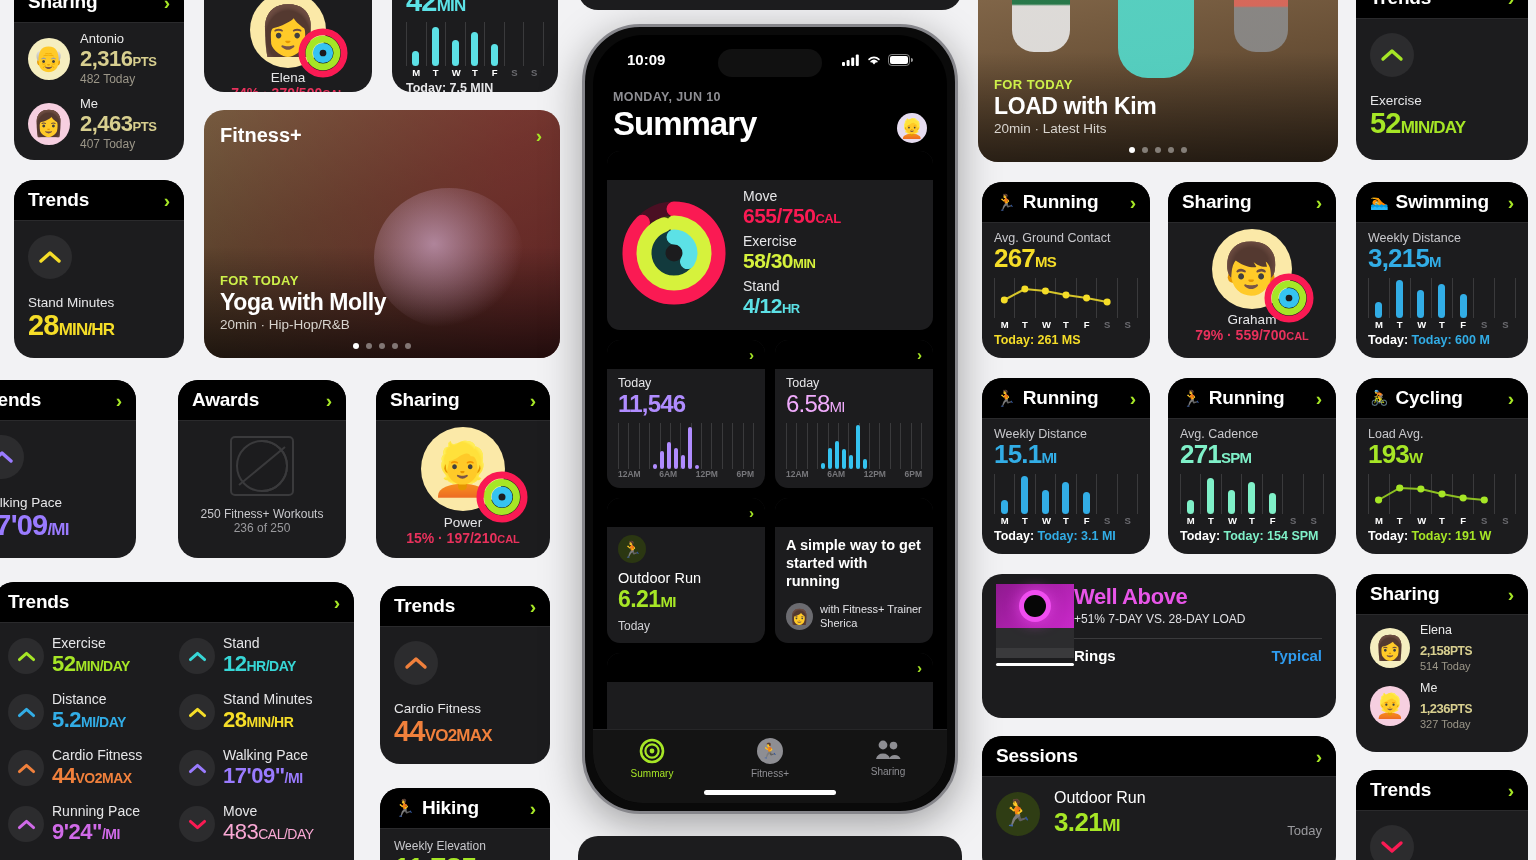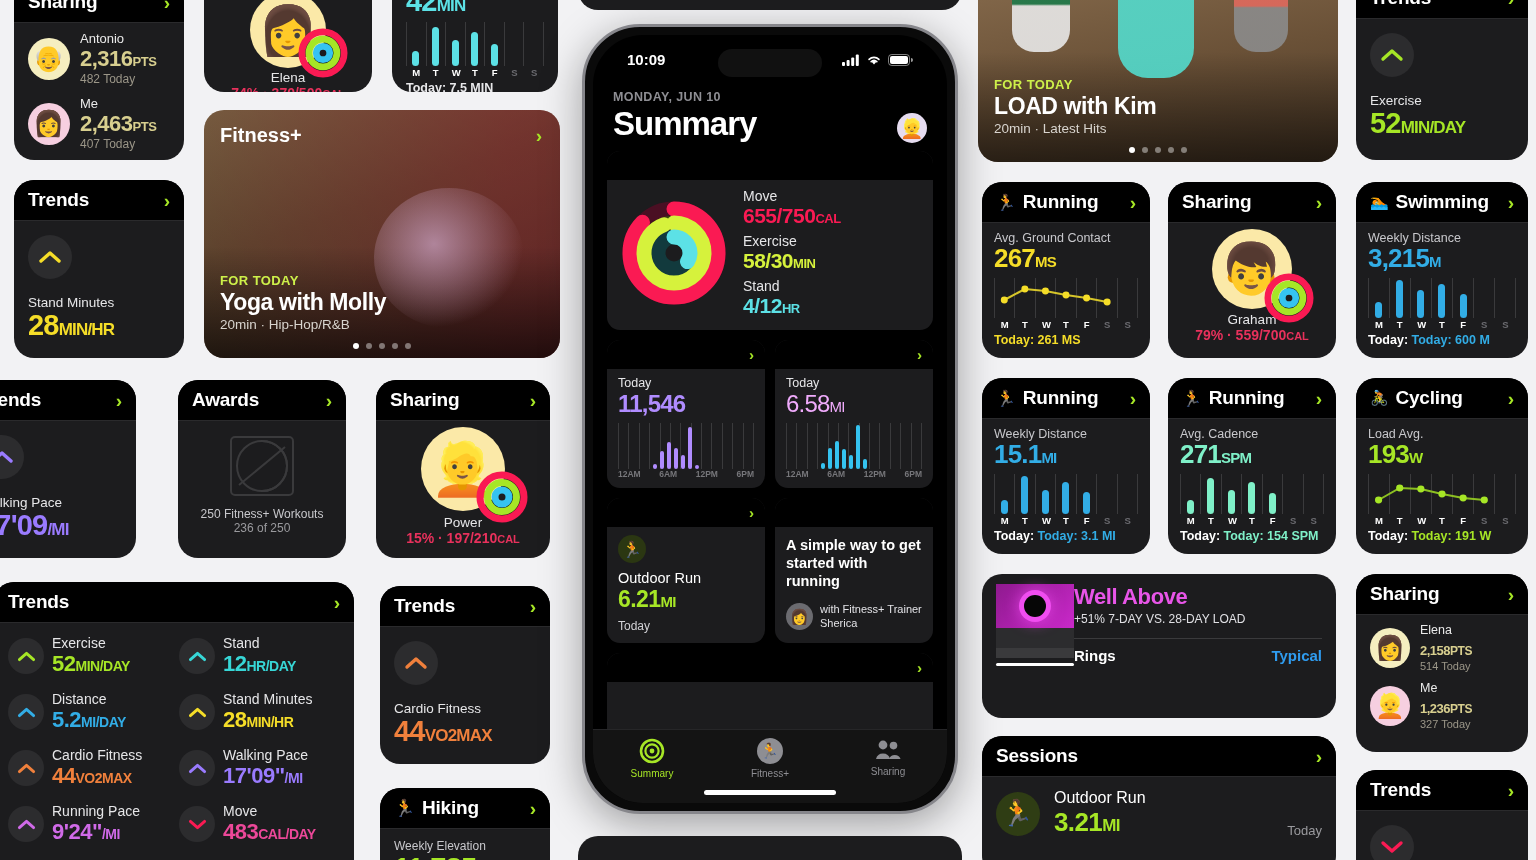--- a/index.html
+++ b/index.html
@@ -337,21 +337,21 @@
           </div>
       </div>
       <div style="display:flex;gap:8px;align-items:center;">
         <div class="tcircle" style="width:36px;height:36px;flex:0 0 36px;">
             <svg viewBox="0 0 24 14" style="width:19px;height:13px">
               <polyline points="3,3 12,11 21,3" fill="none" stroke="#fa1a53" stroke-width="3.6" stroke-linecap="round" stroke-linejoin="round"></polyline>
             </svg>
           </div>
         <div>
             <div class="lbl" style="font-size:14px">Move</div>
-        <div style="font-size:22px;font-weight:bold;color:#ec4899;letter-spacing:-.5px"><span>483</span><span style="font-size:14px">CAL/DAY</span></div>
+        <div style="font-size:22px;font-weight:normal;color:#f9a8d4;letter-spacing:-.5px"><span>483</span><span style="font-size:14px">CAL/DAY</span></div>
           </div>
       </div>
     </div>
   </div>
 
   <div class="card" style="left:380px; top:586px; width:170px; height:178px;">
     <div class="card-hd">
         <div class="t">Trends</div>
         <div class="chev">›</div>
       </div>

